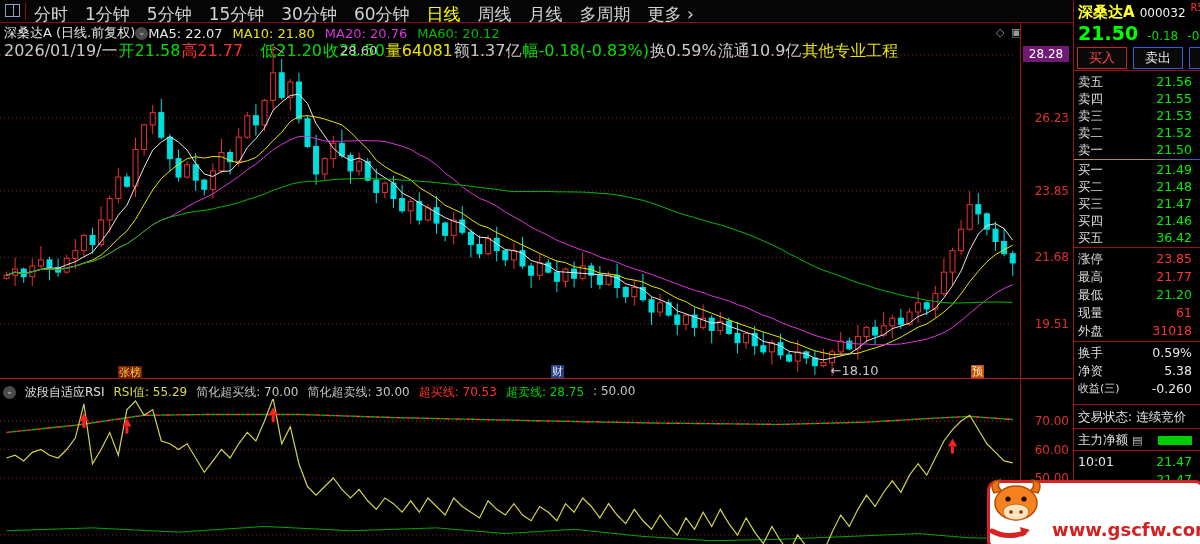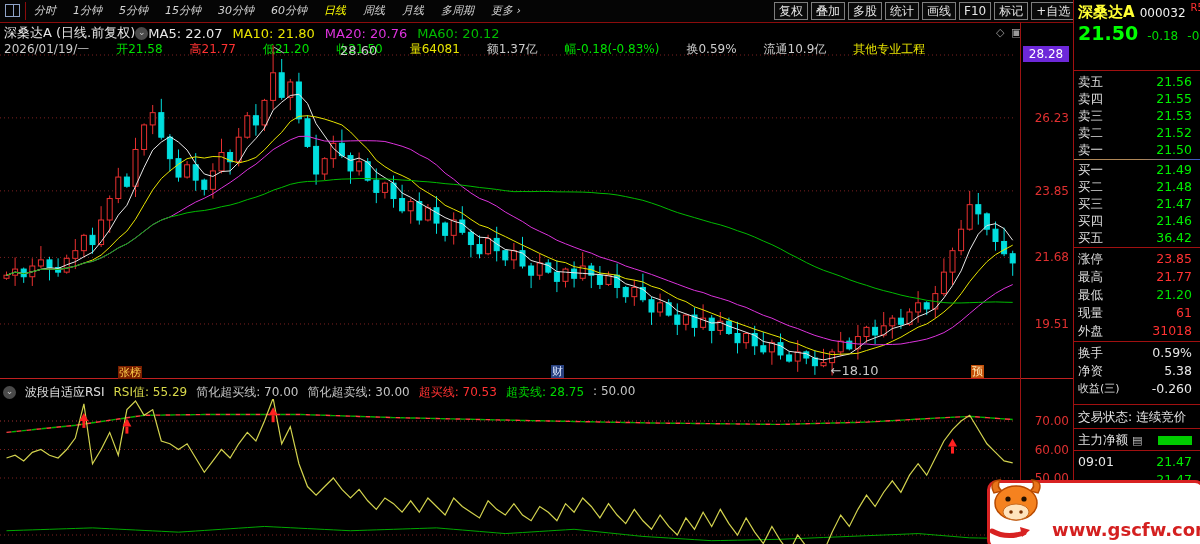--- a/index.html
+++ b/index.html
@@ -5,37 +5,37 @@
   html,body{margin:0;padding:0;background:#000;}
   body{position:relative;width:1200px;height:544px;overflow:hidden;
        font-family:"DejaVu Sans","Liberation Sans",sans-serif;color:#ddd;
        -webkit-font-smoothing:none;}
   
   .topbar{position:absolute;left:0;top:0;width:1073px;height:22px;background:#050505;
           border-bottom:1px solid #8b0c0c;}
   .winicon{position:absolute;left:5px;top:4px;width:13px;height:11px;border:1px solid #8fa3c8;}
   .winicon i{position:absolute;left:4px;top:0;width:3px;height:11px;border-right:1px solid #8fa3c8;display:block;}
   .tb-sep{position:absolute;left:25px;top:2px;width:1px;height:18px;background:#8b0c0c;}
-  .menu-left{position:absolute;left:34px;top:3px;display:flex;gap:17px;font-size:11px;color:#d4d4d4;white-space:nowrap;font-style:italic;}
+  .menu-left{position:absolute;left:34px;top:3px;display:flex;gap:17px;font-size:17px;color:#d4d4d4;white-space:nowrap;}
   .menu-left .mi.active{color:#ffff00;}
   .menu-right{position:absolute;left:774px;top:2px;display:flex;gap:3px;}
   .tool-btn{border:1px solid #7d7d7d;color:#e6e6e6;font-size:12px;line-height:14px;
             padding:1px 4px;background:#0a0a0a;white-space:nowrap;}
   
   .row2{position:absolute;left:4px;top:24px;display:flex;align-items:center;font-size:13px;white-space:nowrap;}
   .circ{display:inline-block;width:13px;height:13px;border-radius:50%;background:#4a4a4a;color:#c9c9c9;
         font-size:9px;line-height:11px;text-align:center;}
-  .row3{position:absolute;left:4px;top:41px;display:flex;gap:27px;font-size:12px;white-space:nowrap;align-items:center;}
+  .row3{position:absolute;left:4px;top:41px;display:flex;gap:1px;font-size:16px;white-space:nowrap;align-items:center;}
   .corner-ico{position:absolute;top:26px;color:#9a9a9a;font-size:11px;}
   
   #chartSvg{position:absolute;left:0;top:0;pointer-events:none;}
   .hsep{position:absolute;left:0;top:378px;width:1073px;height:1px;background:#c02020;}
   .axiscol{position:absolute;left:1020px;top:22px;width:53px;height:522px;border-left:1px solid #9b1313;}
   .axis-label{position:absolute;right:5px;width:46px;text-align:right;color:#e03030;font-size:12px;}
-  .axis-max{position:absolute;left:2px;top:24px;width:46px;background:#6d28d9;color:#fff;
+  .axis-max{position:absolute;left:2px;top:24px;width:46px;background:#701a75;color:#fff;
             font-size:12px;text-align:center;padding:1px 0;}
   .badge{position:absolute;font-size:11px;line-height:13px;padding:0 1px;white-space:nowrap;}
   
   .rsihdr{position:absolute;left:3px;top:384px;display:flex;gap:9px;align-items:center;font-size:12px;white-space:nowrap;}
   
   .rpanel{position:absolute;left:1073px;top:0;width:127px;height:544px;background:#000;
           border-left:1px solid #a01010;border-right:1px solid #a01010;}
   .rp-hdr{position:absolute;left:4px;top:2px;white-space:nowrap;}
   .rp-name{color:#ffff33;font-size:15px;font-weight:bold;}
   .rp-code{color:#f0f0f0;font-size:12px;}
@@ -85,48 +85,37 @@
       <span class="mi">5分钟</span>
       <span class="mi">15分钟</span>
       <span class="mi">30分钟</span>
       <span class="mi">60分钟</span>
       <span class="mi active">日线</span>
       <span class="mi">周线</span>
       <span class="mi">月线</span>
       <span class="mi">多周期</span>
       <span class="mi">更多 ›</span>
     </div>
-  <div class="menu-right" id="menuRight">
-      <span class="tool-btn">复权</span>
-      <span class="tool-btn">叠加</span>
-      <span class="tool-btn">多股</span>
-      <span class="tool-btn">统计</span>
-      <span class="tool-btn">画线</span>
-      <span class="tool-btn">F10</span>
-      <span class="tool-btn">标记</span>
-      <span class="tool-btn">+自选</span>
-      <span class="tool-btn">返回</span>
-    </div>
 </div>
 
 <div class="row2">
   <span style="color:#e6e6e6;">深桑达A (日线.前复权)</span>
   <span class="circ">⌄</span>
   <span id="maRow" style="display:flex;gap:10px;">
       <span style="color: rgb(232, 232, 232);">MA5: 22.07</span>
       <span style="color: rgb(232, 228, 0); text-align: right;">MA10: 21.80</span>
       <span style="color: rgb(221, 51, 221);">MA20: 20.76</span>
       <span style="color: rgb(0, 187, 0);">MA60: 20.12</span>
     </span>
 </div>
 <div class="row3" id="infoRow">
     <span style="color: rgb(204, 204, 204);">2026/01/19/一</span>
     <span style="color: rgb(0, 224, 0);">开21.58</span>
     <span style="color: rgb(255, 50, 50);">高21.77</span>
-    <span style="color: rgb(0, 224, 0);">低21.20</span>
+    <span style="color: rgb(0, 224, 0); margin-left: 16px;">低21.20</span>
     <span style="color: rgb(0, 224, 0);">收21.50</span>
     <span style="color: rgb(232, 228, 0);">量64081</span>
     <span style="color: rgb(204, 204, 204);">额1.37亿</span>
     <span style="color: rgb(0, 224, 0);">幅-0.18(-0.83%)</span>
     <span style="color: rgb(204, 204, 204);">换0.59%</span>
     <span style="color: rgb(204, 204, 204);">流通10.9亿</span>
     <span style="color: rgb(232, 228, 0);">其他专业工程</span>
   </div>
 <span class="corner-ico" style="left:996px;">◇</span>
 <span class="corner-ico" style="left:1011px;">▣</span>
@@ -451,20 +440,25 @@
   <div class="rp-hdr">
     <span class="rp-name">深桑达A</span>
     <span class="rp-code">000032</span>
     <span class="rp-tag">R5</span>
   </div>
   <div class="rp-price-row">
     <span class="rp-price">21.50</span>
     <span class="rp-chg">-0.18</span>
     <span class="rp-chg">-0.83</span>
   </div>
+  <div class="rp-btns">
+    <div class="rp-btn buy">买入</div>
+    <div class="rp-btn sell">卖出</div>
+    <div class="rp-btn sliver"></div>
+  </div>
   <div class="rp-sep" style="top:70px;"></div>
   <div class="book" id="askList" style="top:73px;">
       <div class="brow">
         <span class="bl">卖五</span>
         <span class="bp">21.56</span>
       </div>
       <div class="brow">
         <span class="bl">卖四</span>
         <span class="bp">21.55</span>
       </div>
@@ -549,21 +543,21 @@
   </div>
   <div class="rp-sep" style="top:428px;"></div>
   <div class="flowrow">
     <span>主力净额</span>
     <span style="color:#bbb;font-size:11px;">▤</span>
   </div>
   <div class="flowbar"></div>
   <div class="rp-sep" style="top:450px;"></div>
   <div class="book" id="tickerList" style="top:453px;">
       <div class="trow">
-        <span class="tt">09:01</span>
+        <span class="tt">10:01</span>
         <span class="tp">21.47</span>
       </div>
       <div class="trow">
         <span class="tt"></span>
         <span class="tp">21.47</span>
       </div>
     </div>
 </div>
 
 <div class="logo">

